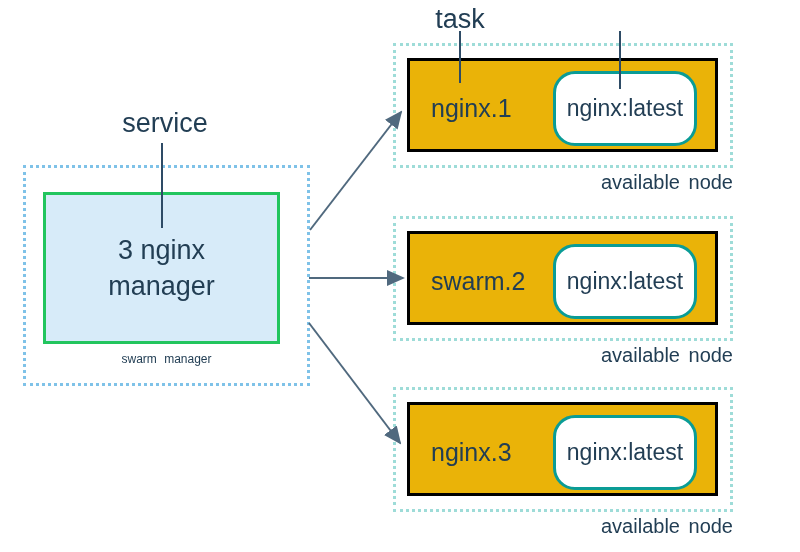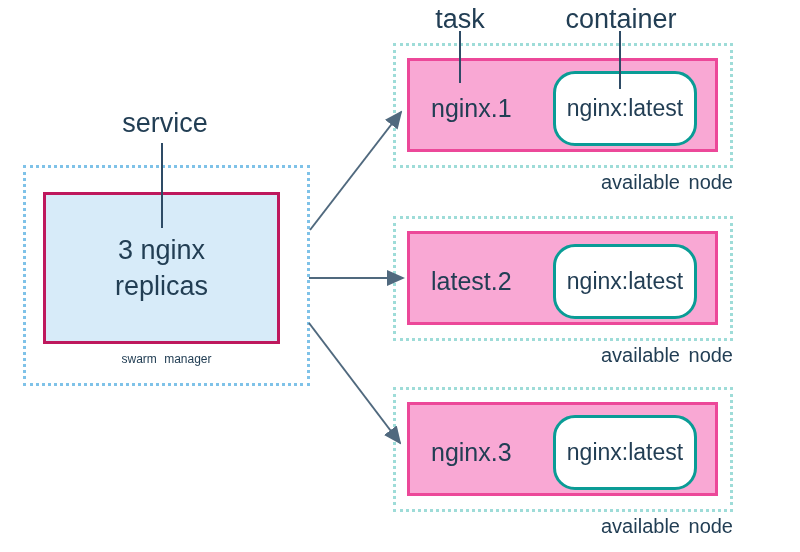--- a/index.html
+++ b/index.html
@@ -11,36 +11,36 @@
   .toplabel{
     font-size:27px;color:#223e54;text-align:center;white-space:nowrap;
   }
   
   .manager-dotted{
     left:23px;top:165px;width:281px;height:215px;
     border:3px dotted #7fc2e8;background:#ffffff;
   }
   .manager-box{
     left:43px;top:192px;width:231px;height:146px;
-    border:3px solid #be185d;background:#d7ebf9;
+    border:3px solid #22c55e;background:#d7ebf9;
     display:flex;flex-direction:column;align-items:center;justify-content:center;
     font-size:27px;line-height:36px;text-align:right;
   }
   .manager-caption{
     left:23px;top:352px;width:287px;text-align:center;
     font-size:12px;word-spacing:4px;
   }
   
   .node-dotted{
     left:393px;width:334px;height:119px;
     border:3px dotted #9edcd8;background:#ffffff;
   }
   .node-inner{
     position:absolute;left:11px;top:12px;width:305px;height:88px;
-    border:3px solid #ec4899;background:#f9a8d4;
+    border:3px solid #000000;background:#eab308;
   }
   .task-label{
     position:absolute;left:21px;top:0;height:94px;display:flex;align-items:center;
     font-size:25px;
   }
   .container-box{
     position:absolute;left:143px;top:10px;width:138px;height:69px;
     border:3px solid #0a9c96;border-radius:22px;background:#ffffff;
     display:flex;align-items:center;justify-content:center;
     font-size:23px;
@@ -51,42 +51,41 @@
   
   #overlay{position:absolute;left:0;top:0;width:800px;height:552px;pointer-events:none;}
 </style>
 </head>
 <body>
 
 <div id="canvas">
 
   <div class="abs toplabel" style="left:400px;top:4px;width:120px;">task</div>
   <div class="abs toplabel" style="left:90px;top:108px;width:150px;">service</div>
-  <div class="abs toplabel" style="left:557px;top:4px;width:128px;">container</div>
 
   <div class="abs manager-dotted"></div>
   <div class="abs manager-box">
     <span>3 nginx</span>
-    <span>replicas</span>
+    <span>manager</span>
   </div>
   <div class="abs manager-caption">swarm manager</div>
 
   <div class="abs node-dotted" style="top:43px;">
     <div class="node-inner">
       <div class="task-label">nginx.1</div>
       <div class="container-box">
         <span>nginx:latest</span>
       </div>
     </div>
   </div>
   <div class="abs node-caption" style="top:171px;">available node</div>
 
   <div class="abs node-dotted" style="top:216px;">
     <div class="node-inner">
-      <div class="task-label">latest.2</div>
+      <div class="task-label">swarm.2</div>
       <div class="container-box">
         <span>nginx:latest</span>
       </div>
     </div>
   </div>
   <div class="abs node-caption" style="top:344px;">available node</div>
 
   <div class="abs node-dotted" style="top:387px;">
     <div class="node-inner">
       <div class="task-label">nginx.3</div>

